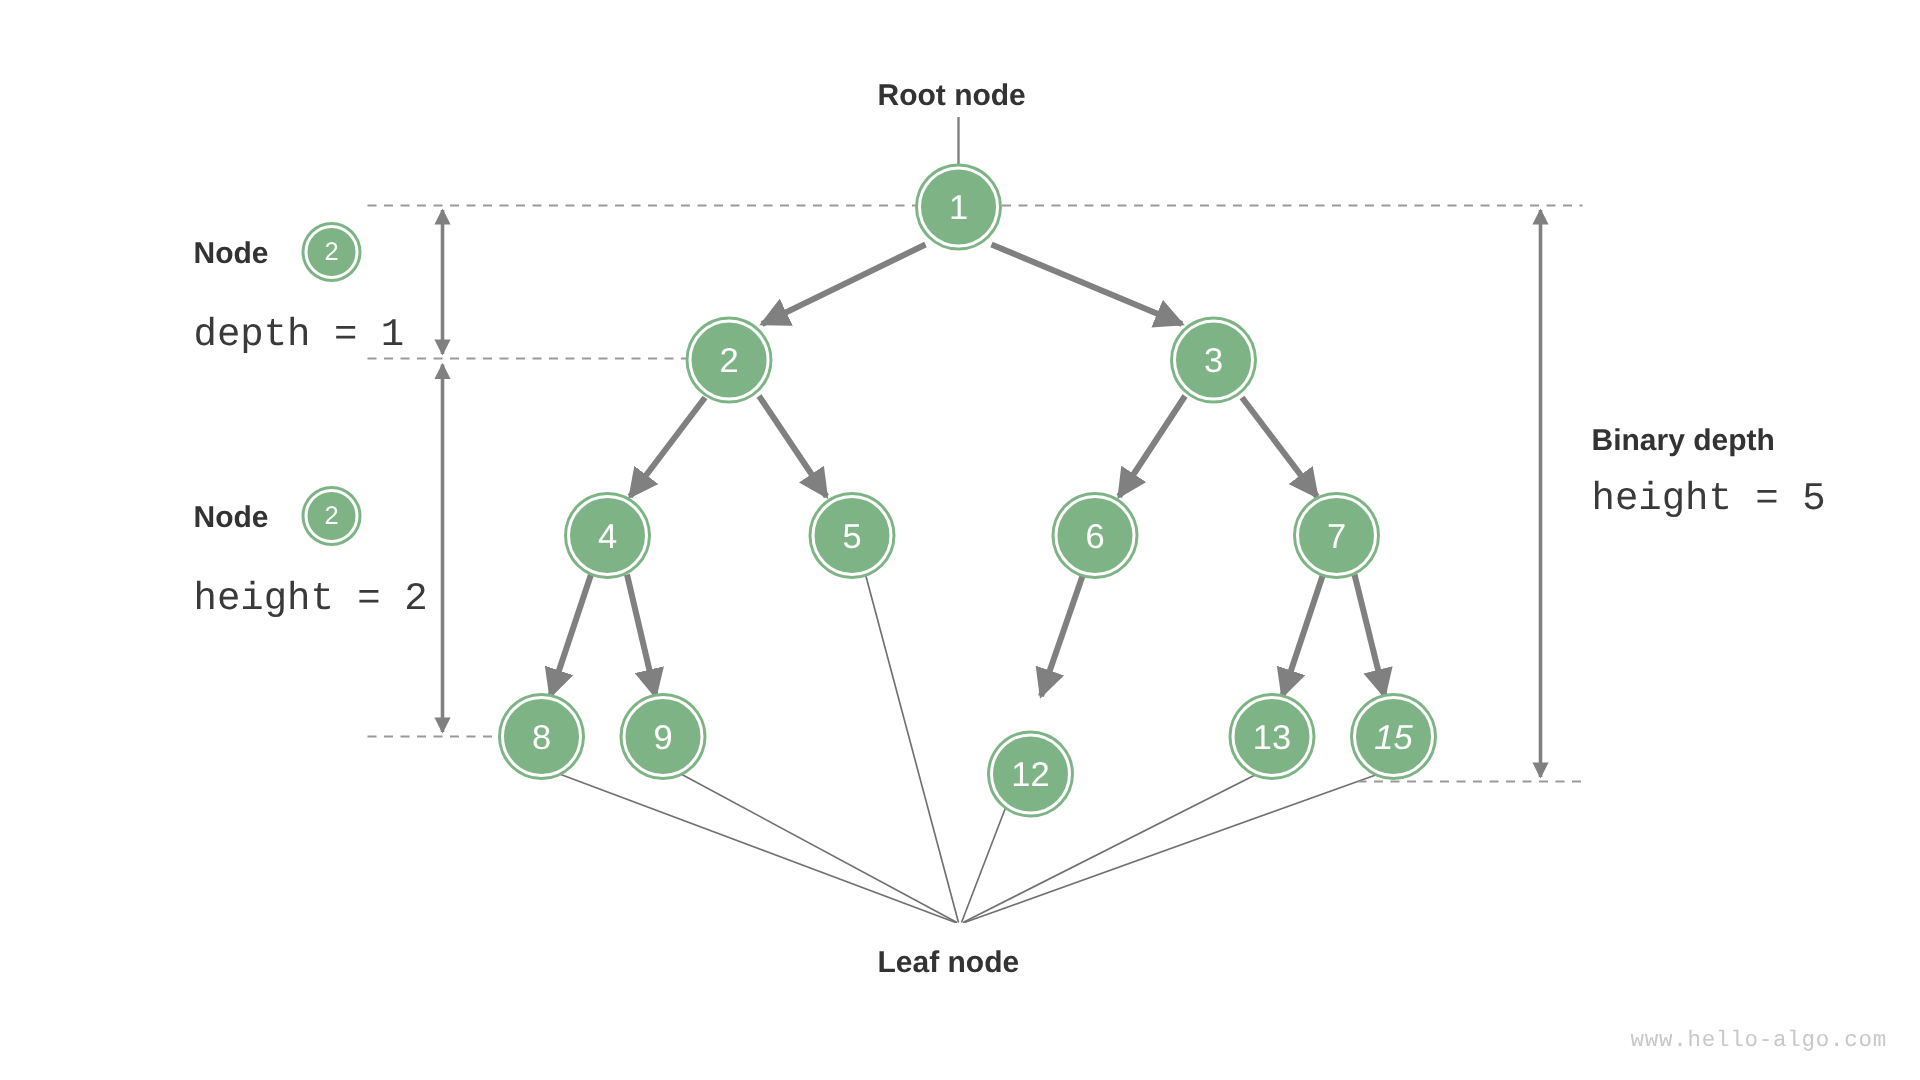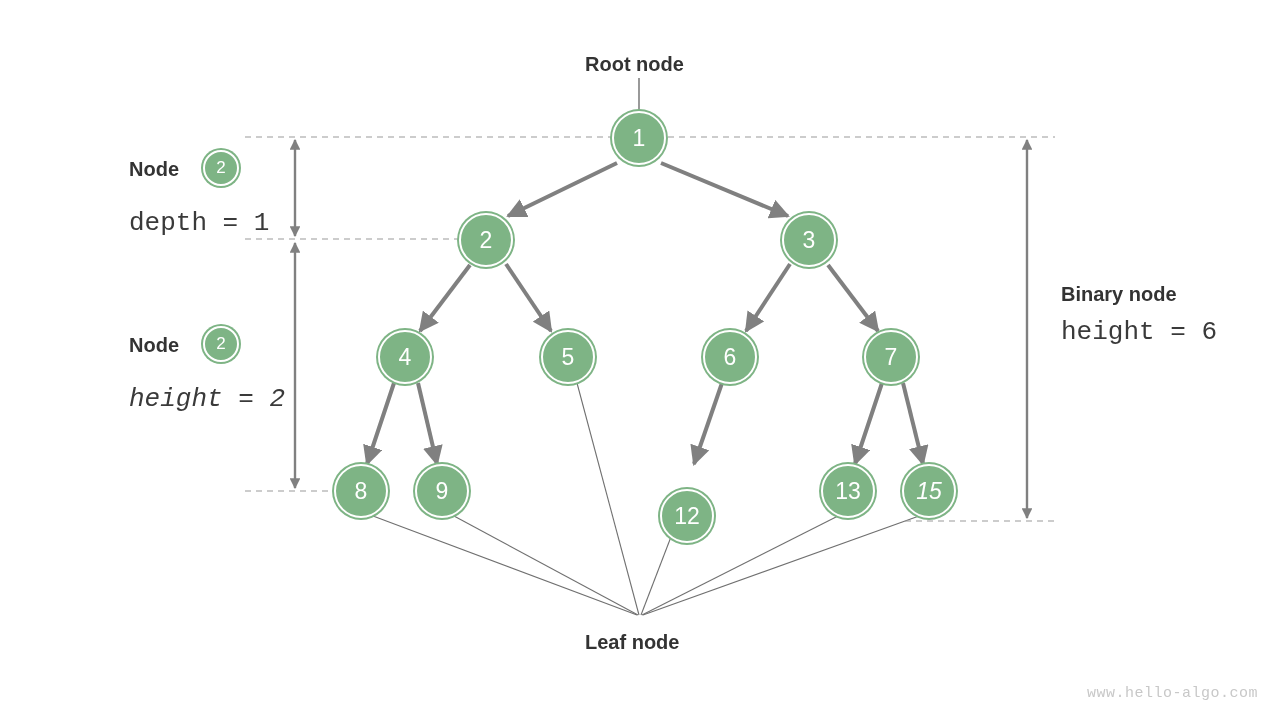--- a/index.html
+++ b/index.html
@@ -146,20 +146,20 @@
   <div class="lbl lbl-bold" style="left:585px; top:53px;">Root node</div>
 
   <div class="lbl lbl-bold" style="left:585px; top:631px;">Leaf node</div>
 
   <div class="lbl lbl-bold" style="left:129px; top:158px;">Node</div>
   <div class="node node-sm" style="left:221px; top:168px;">2</div>
   <div class="lbl lbl-mono" style="left:129px; top:208px;">depth = 1</div>
 
   <div class="lbl lbl-bold" style="left:129px; top:334px;">Node</div>
   <div class="node node-sm" style="left:221px; top:344px;">2</div>
-  <div class="lbl lbl-mono" style="left:129px; top:384px;font-style:italic;">height = 2</div>
+  <div class="lbl lbl-mono" style="left:129px; top:384px;">height = 2</div>
 
-  <div class="lbl lbl-bold" style="left:1061px; top:283px;">Binary node</div>
-  <div class="lbl lbl-mono" style="left:1061px; top:317px;">height = 6</div>
+  <div class="lbl lbl-bold" style="left:1061px; top:283px;">Binary depth</div>
+  <div class="lbl lbl-mono" style="left:1061px; top:317px;">height = 5</div>
 
   <div class="watermark">www.hello-algo.com</div>
 
 </div>
 
 </body></html>

